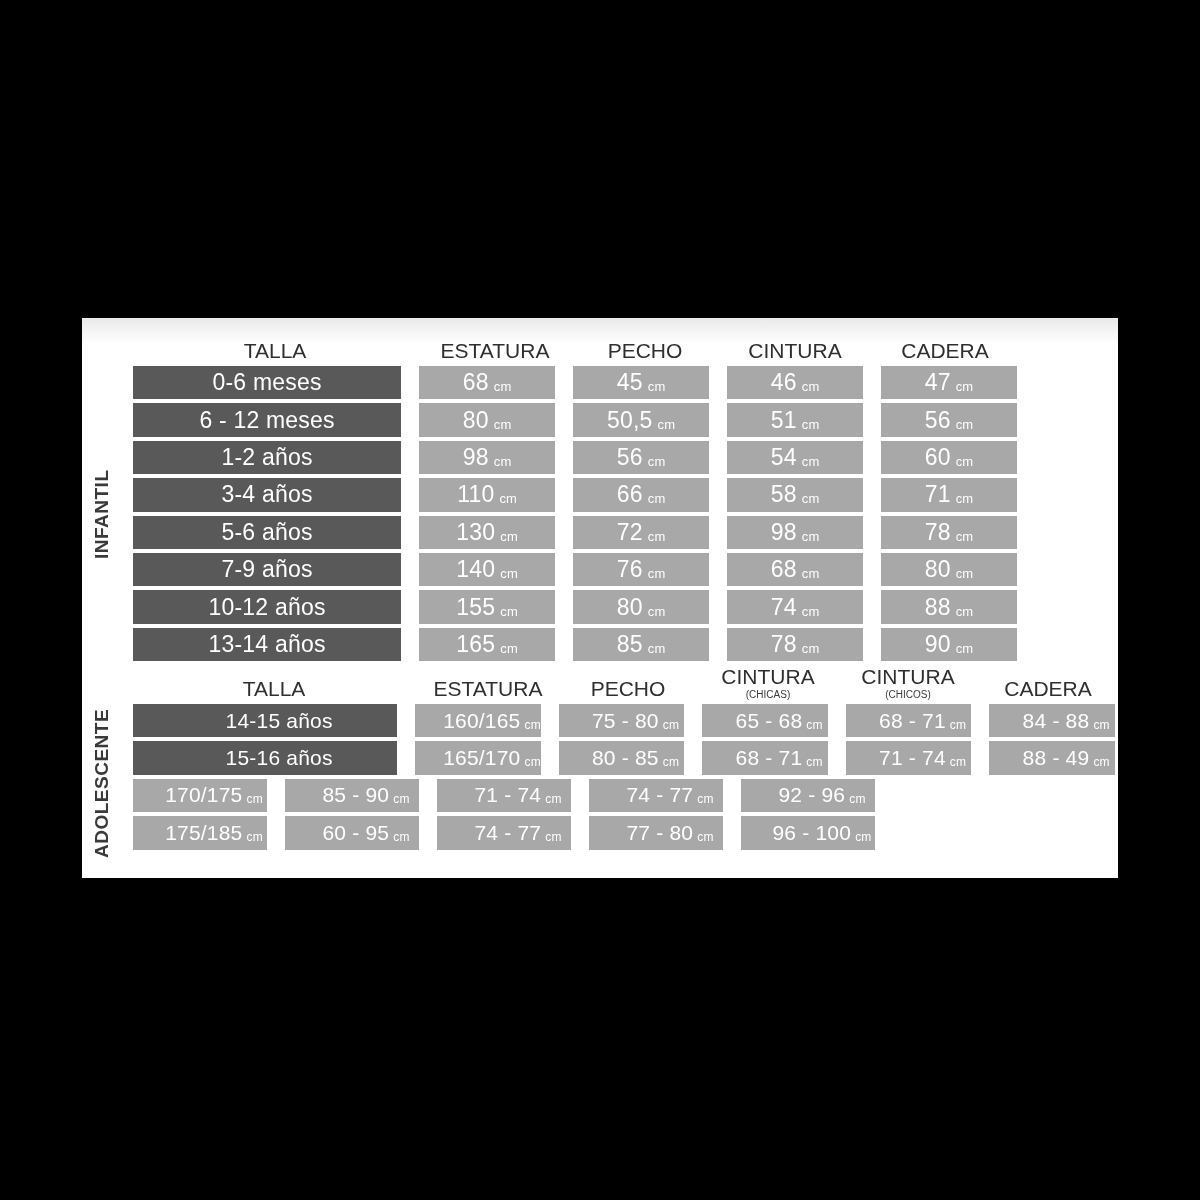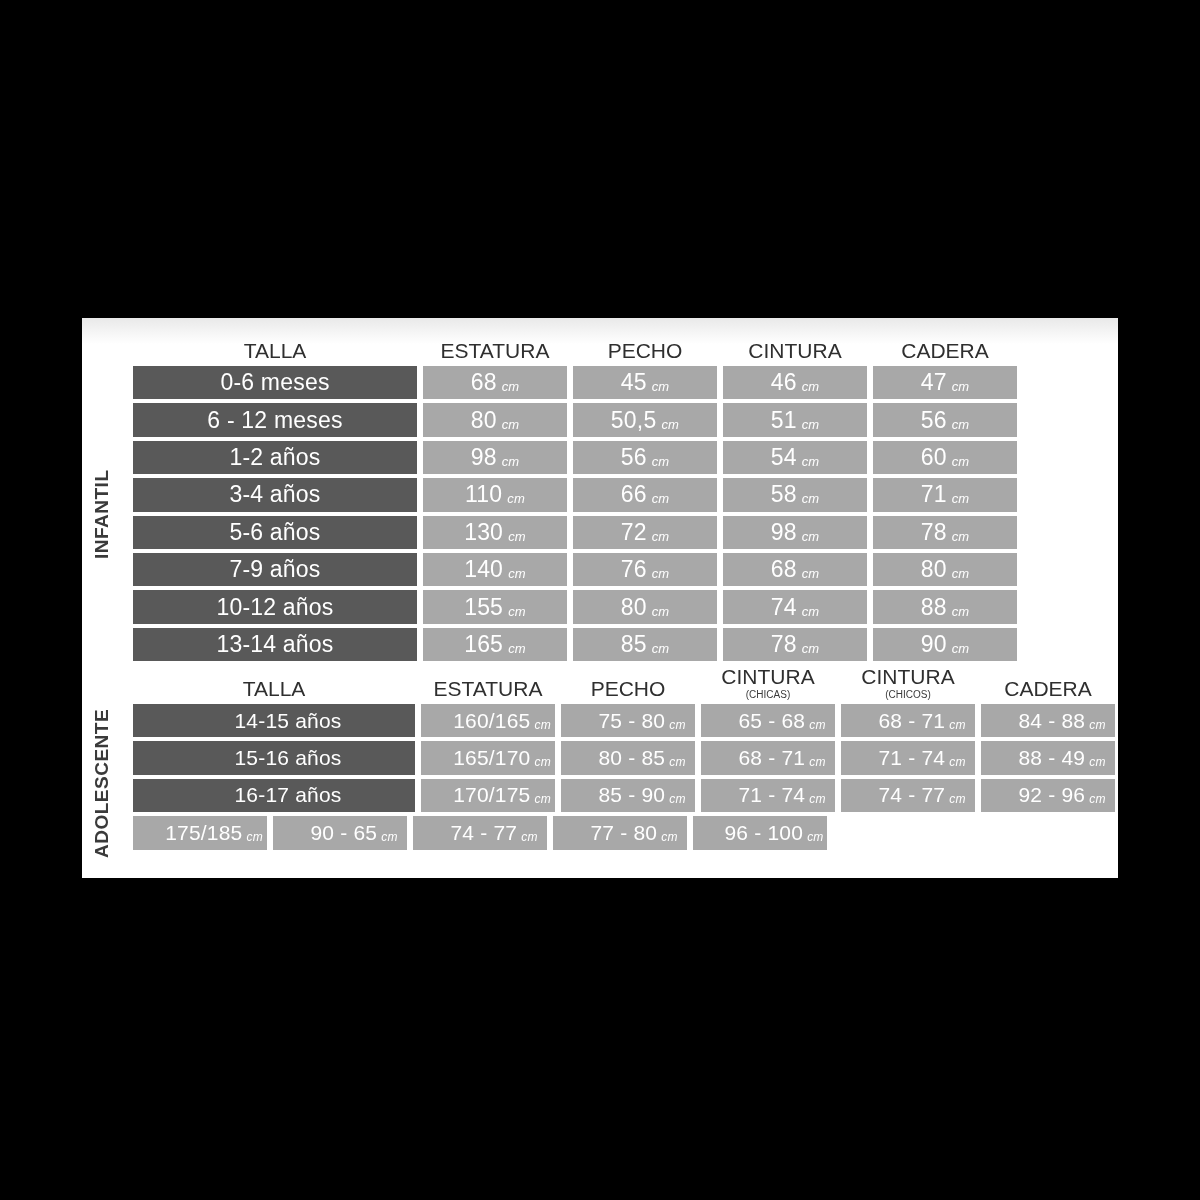--- a/index.html
+++ b/index.html
@@ -91,20 +91,21 @@
     display: block;
     font-size: 10px;
     line-height: 1.15;
     color: #3a3a3a;
   }
 
   .body-row {
     display: flex;
     height: 37.4px;
     margin-bottom: 0px;
+    gap: 12px;
   }
 
   .cell {
     box-sizing: border-box;
     display: flex;
     align-items: center;
     justify-content: center;
     color: #ffffff;
     border: 3px solid #ffffff;
     border-top-width: 2px;
@@ -121,21 +122,20 @@
   .cell .val {
     font-size: 23px;
     letter-spacing: 0.2px;
   }
   .cell .unit {
     font-size: 13px;
     margin-left: 5px;
     position: relative;
     top: 4px;
     letter-spacing: 0.2px;
-    font-style: italic;
   }
   .cell.dark .val {
     font-size: 23px;
   }
 
   
   #tbl-infantil .c0 { width: 290px; }
   #tbl-infantil .c1 { width: 150px; }
   #tbl-infantil .c2 { width: 150px; }
   #tbl-infantil .c3 { width: 150px; }
@@ -406,23 +406,20 @@
             <div class="cell light c4">
               <span class="val">71 - 74</span>
               <span class="unit">cm</span>
             </div>
             <div class="cell light c5">
               <span class="val">88 - 49</span>
               <span class="unit">cm</span>
             </div>
           </div>
           <div class="body-row">
-            <div class="cell dark c0">
-              <span class="val">16-17 años</span>
-            </div>
             <div class="cell light c1">
               <span class="val">170/175</span>
               <span class="unit">cm</span>
             </div>
             <div class="cell light c2">
               <span class="val">85 - 90</span>
               <span class="unit">cm</span>
             </div>
             <div class="cell light c3">
               <span class="val">71 - 74</span>
@@ -436,21 +433,21 @@
               <span class="val">92 - 96</span>
               <span class="unit">cm</span>
             </div>
           </div>
           <div class="body-row">
             <div class="cell light c1">
               <span class="val">175/185</span>
               <span class="unit">cm</span>
             </div>
             <div class="cell light c2">
-              <span class="val">90 - 65</span>
+              <span class="val">60 - 95</span>
               <span class="unit">cm</span>
             </div>
             <div class="cell light c3">
               <span class="val">74 - 77</span>
               <span class="unit">cm</span>
             </div>
             <div class="cell light c4">
               <span class="val">77 - 80</span>
               <span class="unit">cm</span>
             </div>

